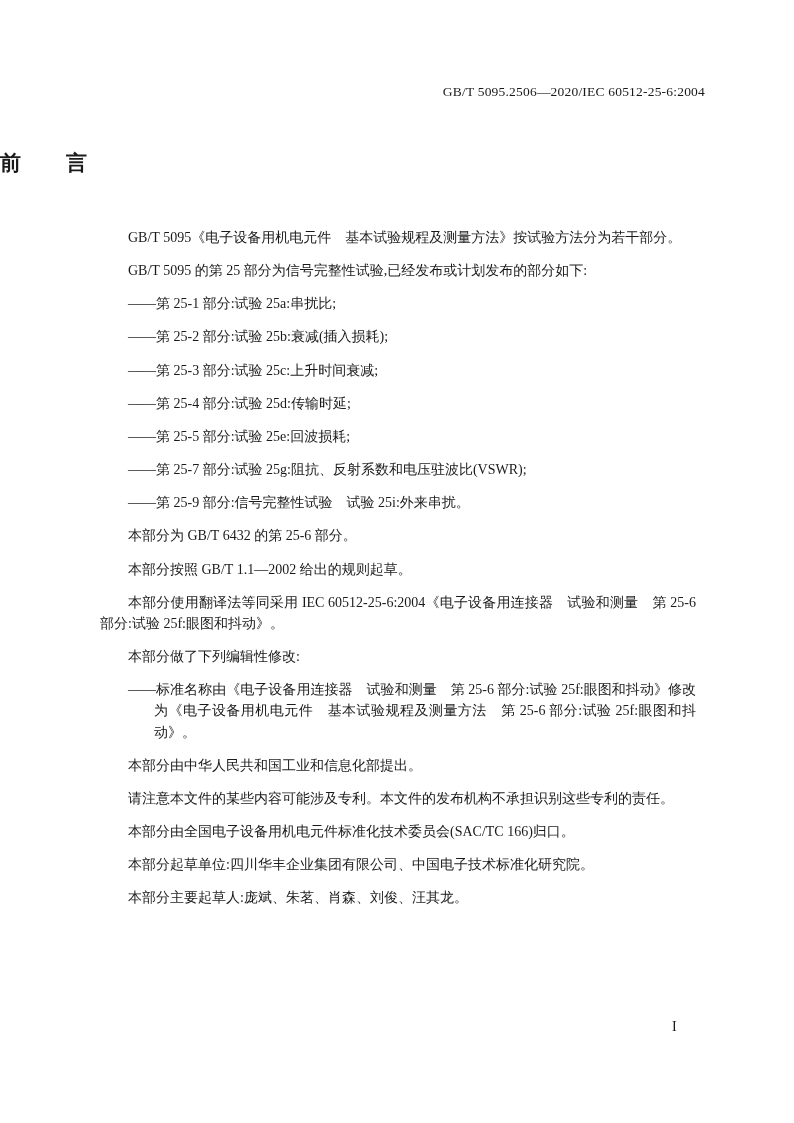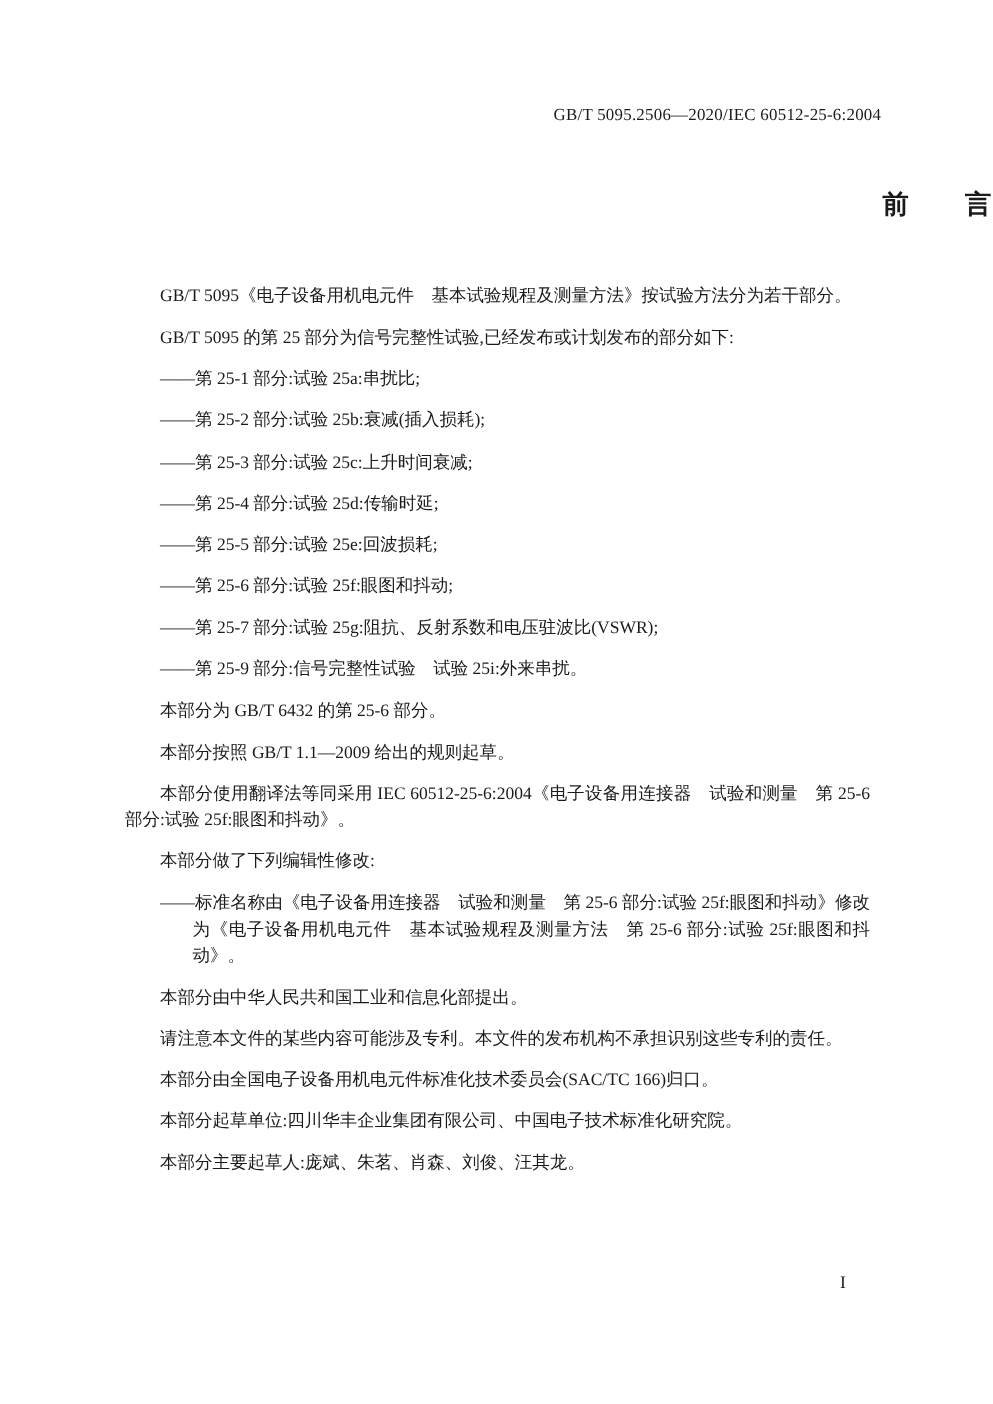--- a/index.html
+++ b/index.html
@@ -19,21 +19,21 @@
     font-size: 13.5px;
     font-weight: normal;
     letter-spacing: 0.2px;
     white-space: nowrap;
   }
   .doc-title {
     position: absolute;
     top: 149px;
     left: 0;
     right: 0;
-    text-align: right;
+    text-align: left;
     font-family: "Liberation Sans", "DejaVu Sans", sans-serif;
     font-weight: bold;
     font-size: 21px;
     letter-spacing: 1px;
   }
   .content {
     position: absolute;
     top: 215px;
     left: 88px;
     width: 620px;
@@ -65,25 +65,24 @@
 <div class="doc-title">前　　言</div>
 
 <div class="content">
   <p>GB/T 5095《电子设备用机电元件　基本试验规程及测量方法》按试验方法分为若干部分。</p>
   <p>GB/T 5095 的第 25 部分为信号完整性试验,已经发布或计划发布的部分如下:</p>
   <p>——第 25-1 部分:试验 25a:串扰比;</p>
   <p>——第 25-2 部分:试验 25b:衰减(插入损耗);</p>
   <p>——第 25-3 部分:试验 25c:上升时间衰减;</p>
   <p>——第 25-4 部分:试验 25d:传输时延;</p>
   <p>——第 25-5 部分:试验 25e:回波损耗;</p>
-  <p>——第 25-6 部分:试验 25f:眼图和抖动;</p>
   <p>——第 25-7 部分:试验 25g:阻抗、反射系数和电压驻波比(VSWR);</p>
   <p>——第 25-9 部分:信号完整性试验　试验 25i:外来串扰。</p>
   <p>本部分为 GB/T 6432 的第 25-6 部分。</p>
-  <p>本部分按照 GB/T 1.1—2009 给出的规则起草。</p>
+  <p>本部分按照 GB/T 1.1—2002 给出的规则起草。</p>
   <p>本部分使用翻译法等同采用 IEC 60512-25-6:2004《电子设备用连接器　试验和测量　第 25-6 部分:试验 25f:眼图和抖动》。</p>
   <p>本部分做了下列编辑性修改:</p>
   <p class="hang">——标准名称由《电子设备用连接器　试验和测量　第 25-6 部分:试验 25f:眼图和抖动》修改为《电子设备用机电元件　基本试验规程及测量方法　第 25-6 部分:试验 25f:眼图和抖动》。</p>
   <p>本部分由中华人民共和国工业和信息化部提出。</p>
   <p>请注意本文件的某些内容可能涉及专利。本文件的发布机构不承担识别这些专利的责任。</p>
   <p>本部分由全国电子设备用机电元件标准化技术委员会(SAC/TC 166)归口。</p>
   <p>本部分起草单位:四川华丰企业集团有限公司、中国电子技术标准化研究院。</p>
   <p>本部分主要起草人:庞斌、朱茗、肖森、刘俊、汪其龙。</p>
 </div>
 

